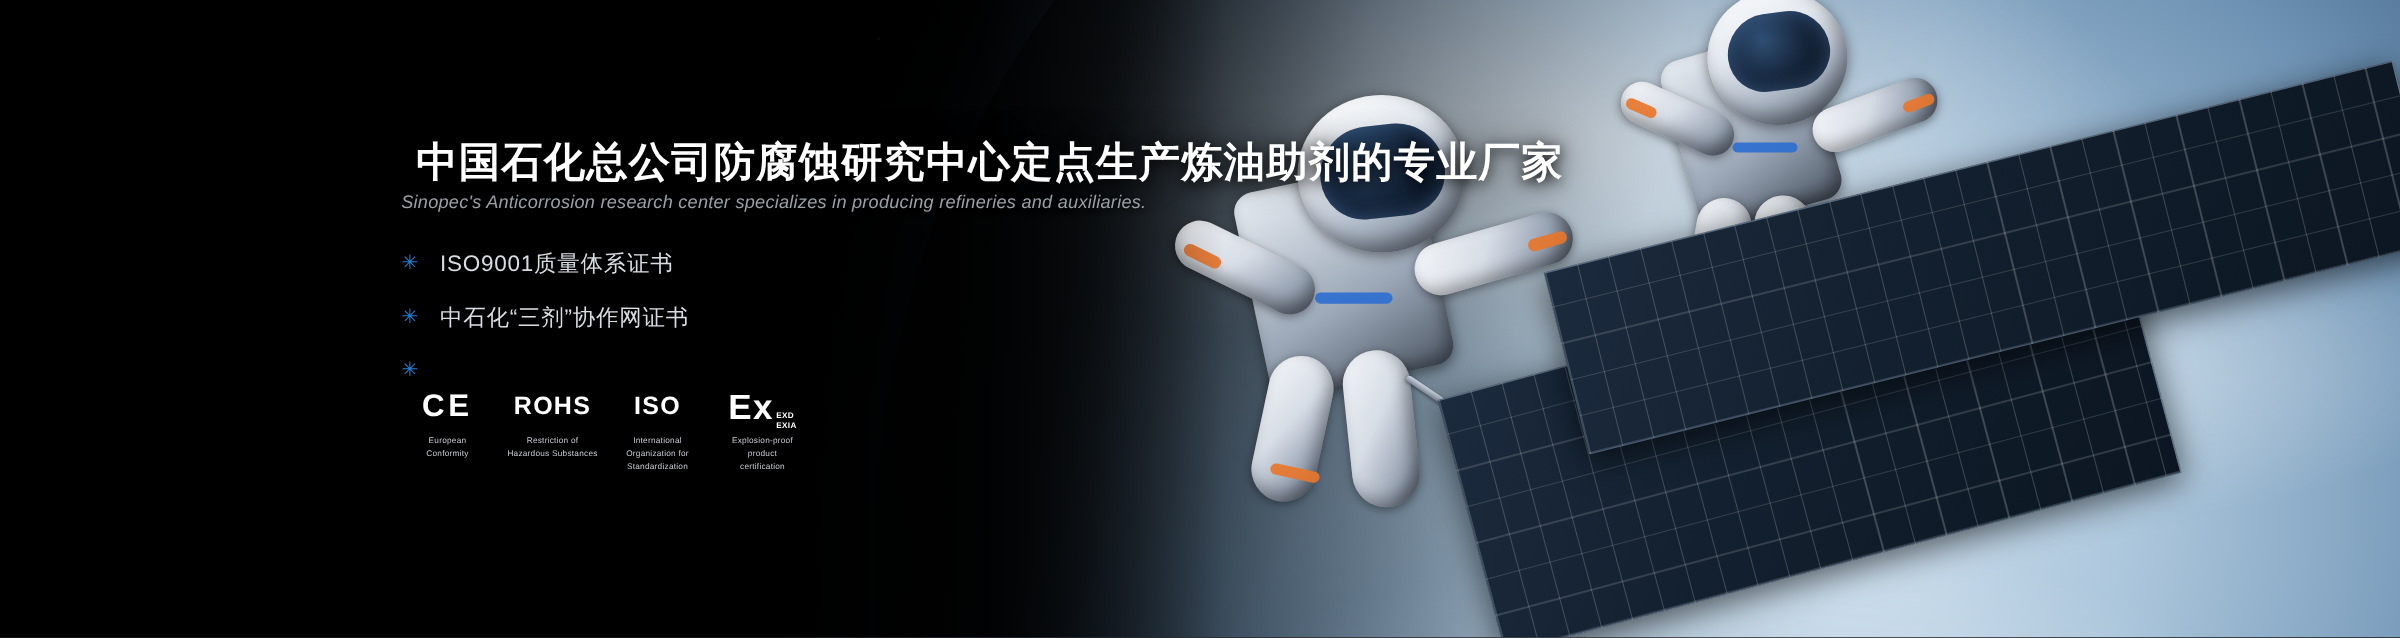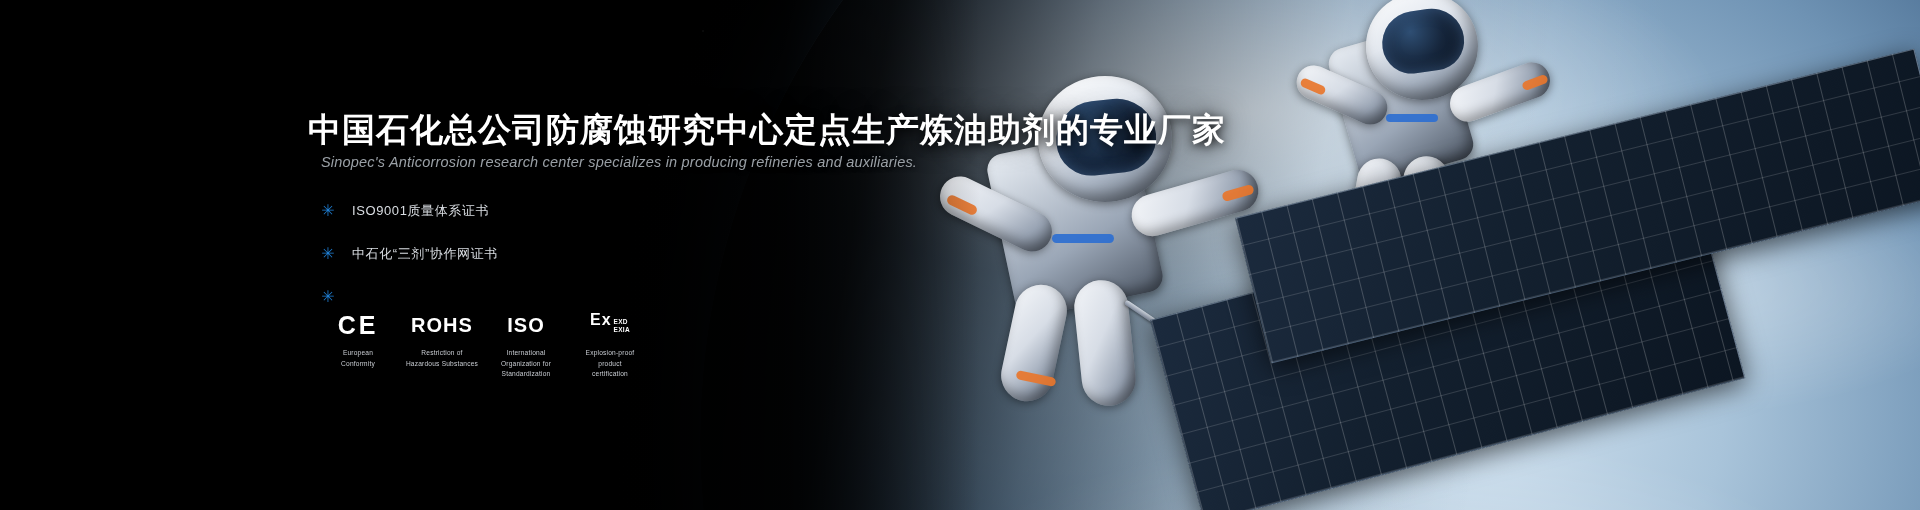--- a/index.html
+++ b/index.html
@@ -76,55 +76,55 @@
       linear-gradient(120deg,#1b2a3d 0%,#13202f 40%,#0c1622 100%);
     border:1px solid rgba(160,185,215,.35);
     box-shadow:0 6px 26px rgba(0,0,0,.6);
   }
   .panel-arm{ position:absolute; background:linear-gradient(180deg,#aeb8c6,#5d6774); border-radius:4px; }
 
   
   .content { position:absolute; left:0; top:0; width:1920px; height:510px; z-index:5; }
 
   .headline{
-    position:absolute; left:308px; top:108px;
+    position:absolute; left:333px; top:108px;
     font-size:33px; font-weight:bold; color:#ffffff;
     letter-spacing:1px; white-space:nowrap;
     text-shadow:0 2px 10px rgba(0,0,0,.85), 0 0 26px rgba(0,0,0,.7);
   }
   .subhead{
     position:absolute; left:321px; top:154px;
     font-size:14.5px; font-style:italic; color:#9aa0a6;
     letter-spacing:.2px; white-space:nowrap;
     text-shadow:0 1px 4px rgba(0,0,0,.9);
   }
 
   .bullets{ position:absolute; left:320px; top:198px; }
   .bullet{ display:flex; align-items:center; height:25px; margin-bottom:18px; }
   .bullet-star{
     width:16px; color:#1f7fd4; font-size:16px; line-height:1;
     text-align:center; margin-right:16px; flex:0 0 16px;
   }
   .bullet-text{
-    font-size:13px; color:#d9dde2; letter-spacing:.6px; white-space:nowrap;
+    font-size:18px; color:#d9dde2; letter-spacing:.6px; white-space:nowrap;
     text-shadow:0 1px 4px rgba(0,0,0,.9);
   }
 
   .certs{ position:absolute; left:316px; top:296px; display:flex; align-items:flex-start; }
   .cert{ width:84px; text-align:center; }
   .cert-mark{
     color:#ffffff; font-weight:bold; letter-spacing:1px;
     line-height:1; height:26px; display:flex; align-items:center; justify-content:center;
     text-shadow:0 1px 6px rgba(0,0,0,.9);
     margin-top:16px;
   }
   .cert-mark.sz-ce  { font-size:25px; letter-spacing:3px; }
   .cert-mark.sz-big { font-size:20px;text-align:right; }
   .cert-mark.ex{ align-items:baseline; }
-  .cert-mark.ex .ex-main{ font-size:16px; }
+  .cert-mark.ex .ex-main{ font-size:28px; }
   .cert-mark.ex .ex-sub{
     font-size:6.5px; font-weight:bold; line-height:1.18;
     margin-left:2px; text-align:left; letter-spacing:.3px;
     display:inline-block; transform:translateY(-1px);
   }
   .cert-desc{
     margin-top:10px; font-size:6.6px; line-height:1.6;
     color:#c8ccd2; letter-spacing:.2px;
     text-shadow:0 1px 3px rgba(0,0,0,.9);
   }

